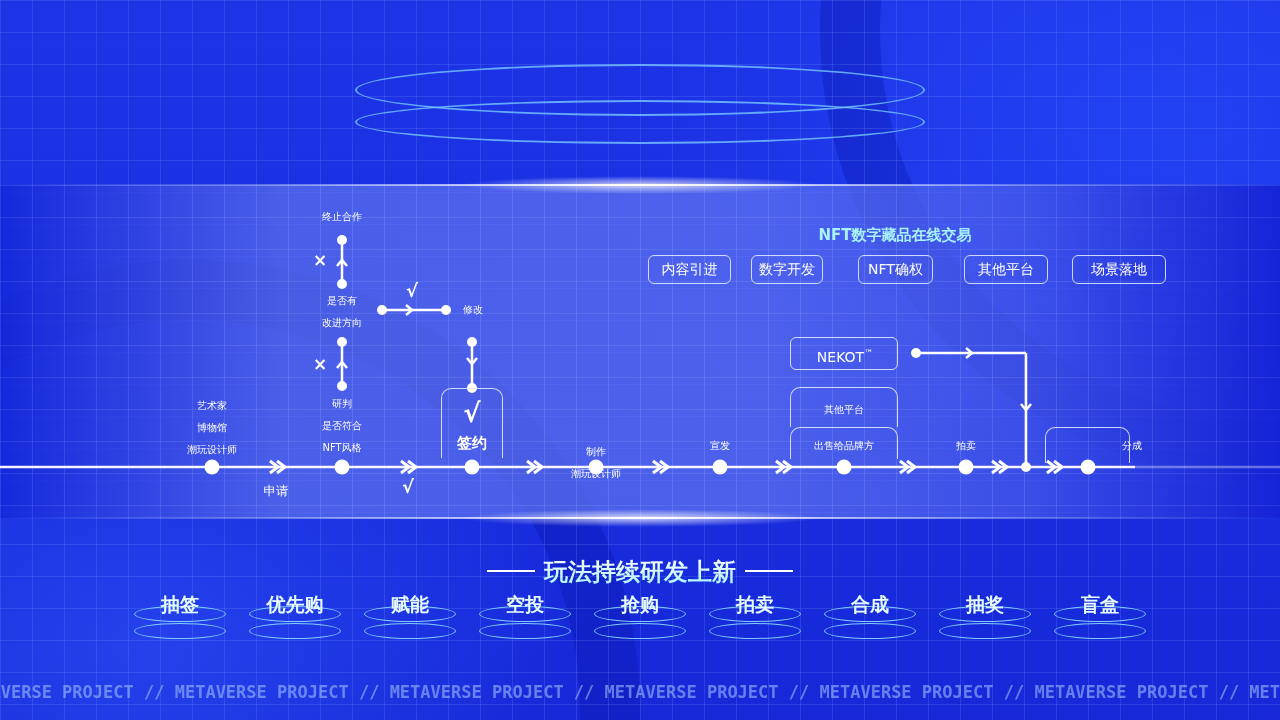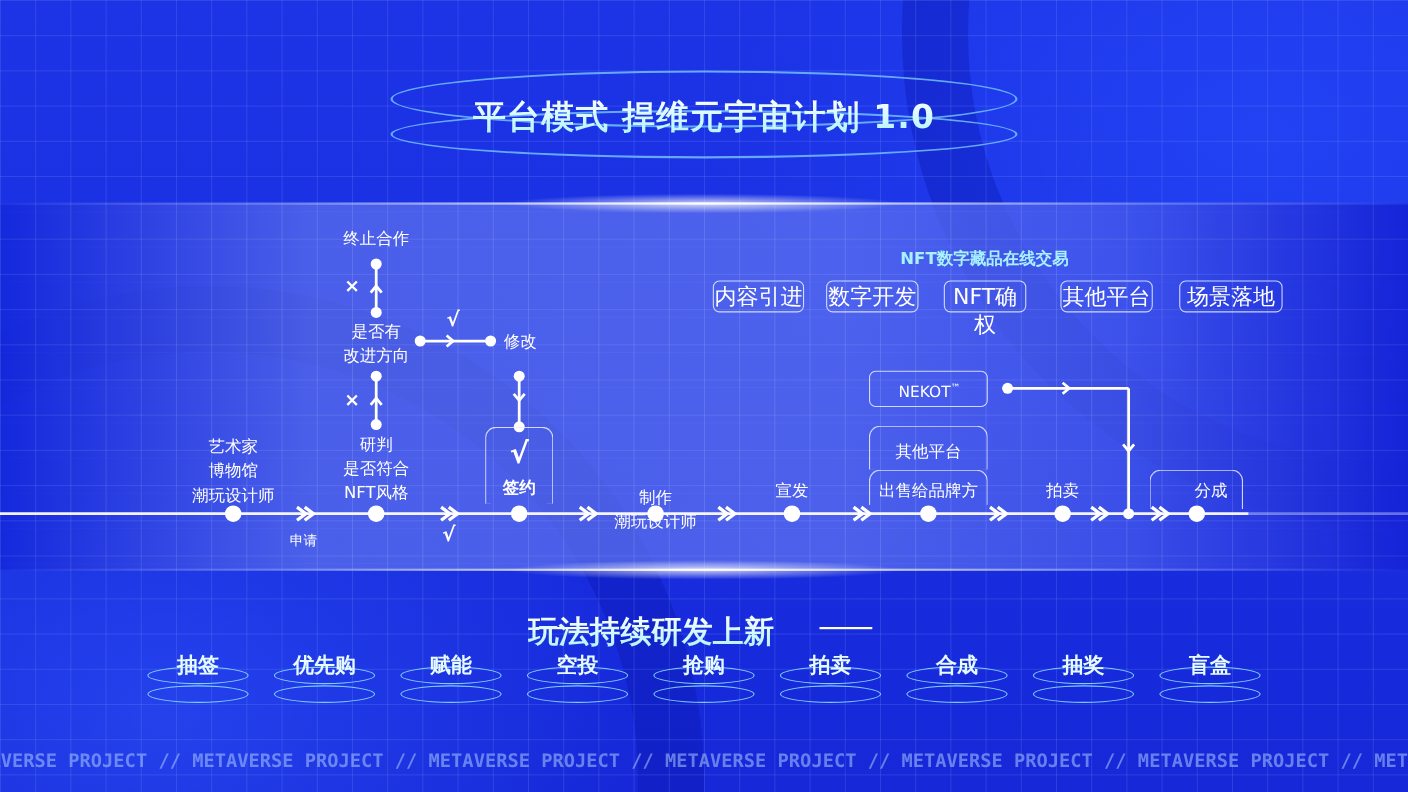--- a/index.html
+++ b/index.html
@@ -51,41 +51,41 @@
   .ring {
     position:absolute; border:2px solid rgba(120,200,255,0.8); border-radius:50%;
   }
   .title {
     position:absolute; left:0; width:100%; top:22px; text-align:center;
     font-size:30px; font-weight:bold; letter-spacing:1px;
     background:linear-gradient(180deg, #ffffff 0%, #a8f2ff 100%);
     -webkit-background-clip:text; background-clip:text; color:transparent;
   }
   .lbl {
-    position:absolute; font-size:15px; line-height:22px; text-align:center; white-space:nowrap;
+    position:absolute; font-size:10px; line-height:22px; text-align:center; white-space:nowrap;
     color:#fff;
   }
   .lbl.bold { font-size:15px; font-weight:bold; }
   .tag {
     position:absolute; height:29px; border:1.5px solid rgba(230,240,255,0.85); border-radius:6px;
-    font-size:20px; line-height:26px; text-align:center; color:#fff;
+    font-size:14px; line-height:26px; text-align:center; color:#fff;
   }
   .nft-title {
     position:absolute; left:790px; top:226px; width:210px; text-align:center;
     font-size:15px; font-weight:bold; color:#a8f2ff;
   }
   .box {
     position:absolute; border:1.5px solid rgba(235,240,255,0.85); border-bottom:none;
     border-radius:10px 10px 0 0;
   }
   .box.full { border-bottom:1.5px solid rgba(235,240,255,0.85); border-radius:6px; }
   svg.flow { position:absolute; left:0; top:0; }
   .sub-title {
-    position:absolute; left:480px; top:556px; width:320px; 
-    font-size:28px; font-weight:bold;
+    position:absolute; left:480px; top:556px; width:320px; text-align:center;
+    font-size:24px; font-weight:bold;
     background:linear-gradient(180deg, #ffffff 0%, #a8f2ff 100%);
     -webkit-background-clip:text; background-clip:text; color:transparent;
   }
   .sub-dash {
     position:absolute; top:570px; width:48px; height:2px; background:#fff;
   }
   .play {
     position:absolute; top:592px; width:92px; height:52px;
   }
   .play .pl {
@@ -107,21 +107,20 @@
 <body>
 
 <div class="bg"></div>
 <div class="swoosh" style="left:-260px; top:260px; width:900px; height:900px;"></div>
 <div class="swoosh" style="left:820px; top:-420px; width:900px; height:900px;"></div>
 <div class="grid"></div>
 
 <div class="title-wrap">
   <div class="ring" style="left:0; top:0; width:570px; height:52px;"></div>
   <div class="ring" style="left:0; top:36px; width:570px; height:44px;"></div>
-  <div class="title">平台模式 捍维元宇宙计划 1.0</div>
 </div>
 
 <div class="band">
   <div class="band-grid"></div>
 </div>
 <div class="glow-line" style="top:184px;"></div>
 <div class="glow-line" style="top:517px;"></div>
 
 <svg class="flow" width="1280" height="720">
   <g stroke="#fff" stroke-width="2.5" fill="none">
@@ -230,25 +229,25 @@
   <span>NEKOT</span><sup style="font-size:9px;">™</sup>
 </div>
 <div class="box" style="left:790px; top:387px; width:108px; height:40px;"></div>
 <div class="lbl" style="left:790px; top:399px; width:108px;">其他平台</div>
 <div class="box" style="left:790px; top:427px; width:108px; height:32px;"></div>
 <div class="lbl" style="left:790px; top:435px; width:108px;">出售给品牌方</div>
 
 <div class="lbl" style="left:941px; top:435px; width:50px;">拍卖</div>
 
 <div class="box" style="left:1045px; top:427px; width:85px; height:36px;"></div>
-<div class="lbl" style="left:1060px; top:435px; width:56px;text-align:right;">分成</div>
+<div class="lbl" style="left:1104px; top:435px; width:56px;">分成</div>
 
 <div class="nft-title">NFT数字藏品在线交易</div>
 <div class="tag" style="left:648px; top:255px; width:83px;">内容引进</div>
-<div class="tag" style="left:751px; top:255px; width:84px;">数字开发</div>
+<div class="tag" style="left:751px; top:255px; width:72px;">数字开发</div>
 <div class="tag" style="left:858px; top:255px; width:75px;">NFT确权</div>
 <div class="tag" style="left:964px; top:255px; width:84px;">其他平台</div>
 <div class="tag" style="left:1072px; top:255px; width:94px;">场景落地</div>
 
 <div class="sub-dash" style="left:487px;"></div>
 <div class="sub-title">玩法持续研发上新</div>
 <div class="sub-dash" style="left:745px;"></div>
 
 <div class="play" style="left:134px;">
   <div class="e1"></div>

